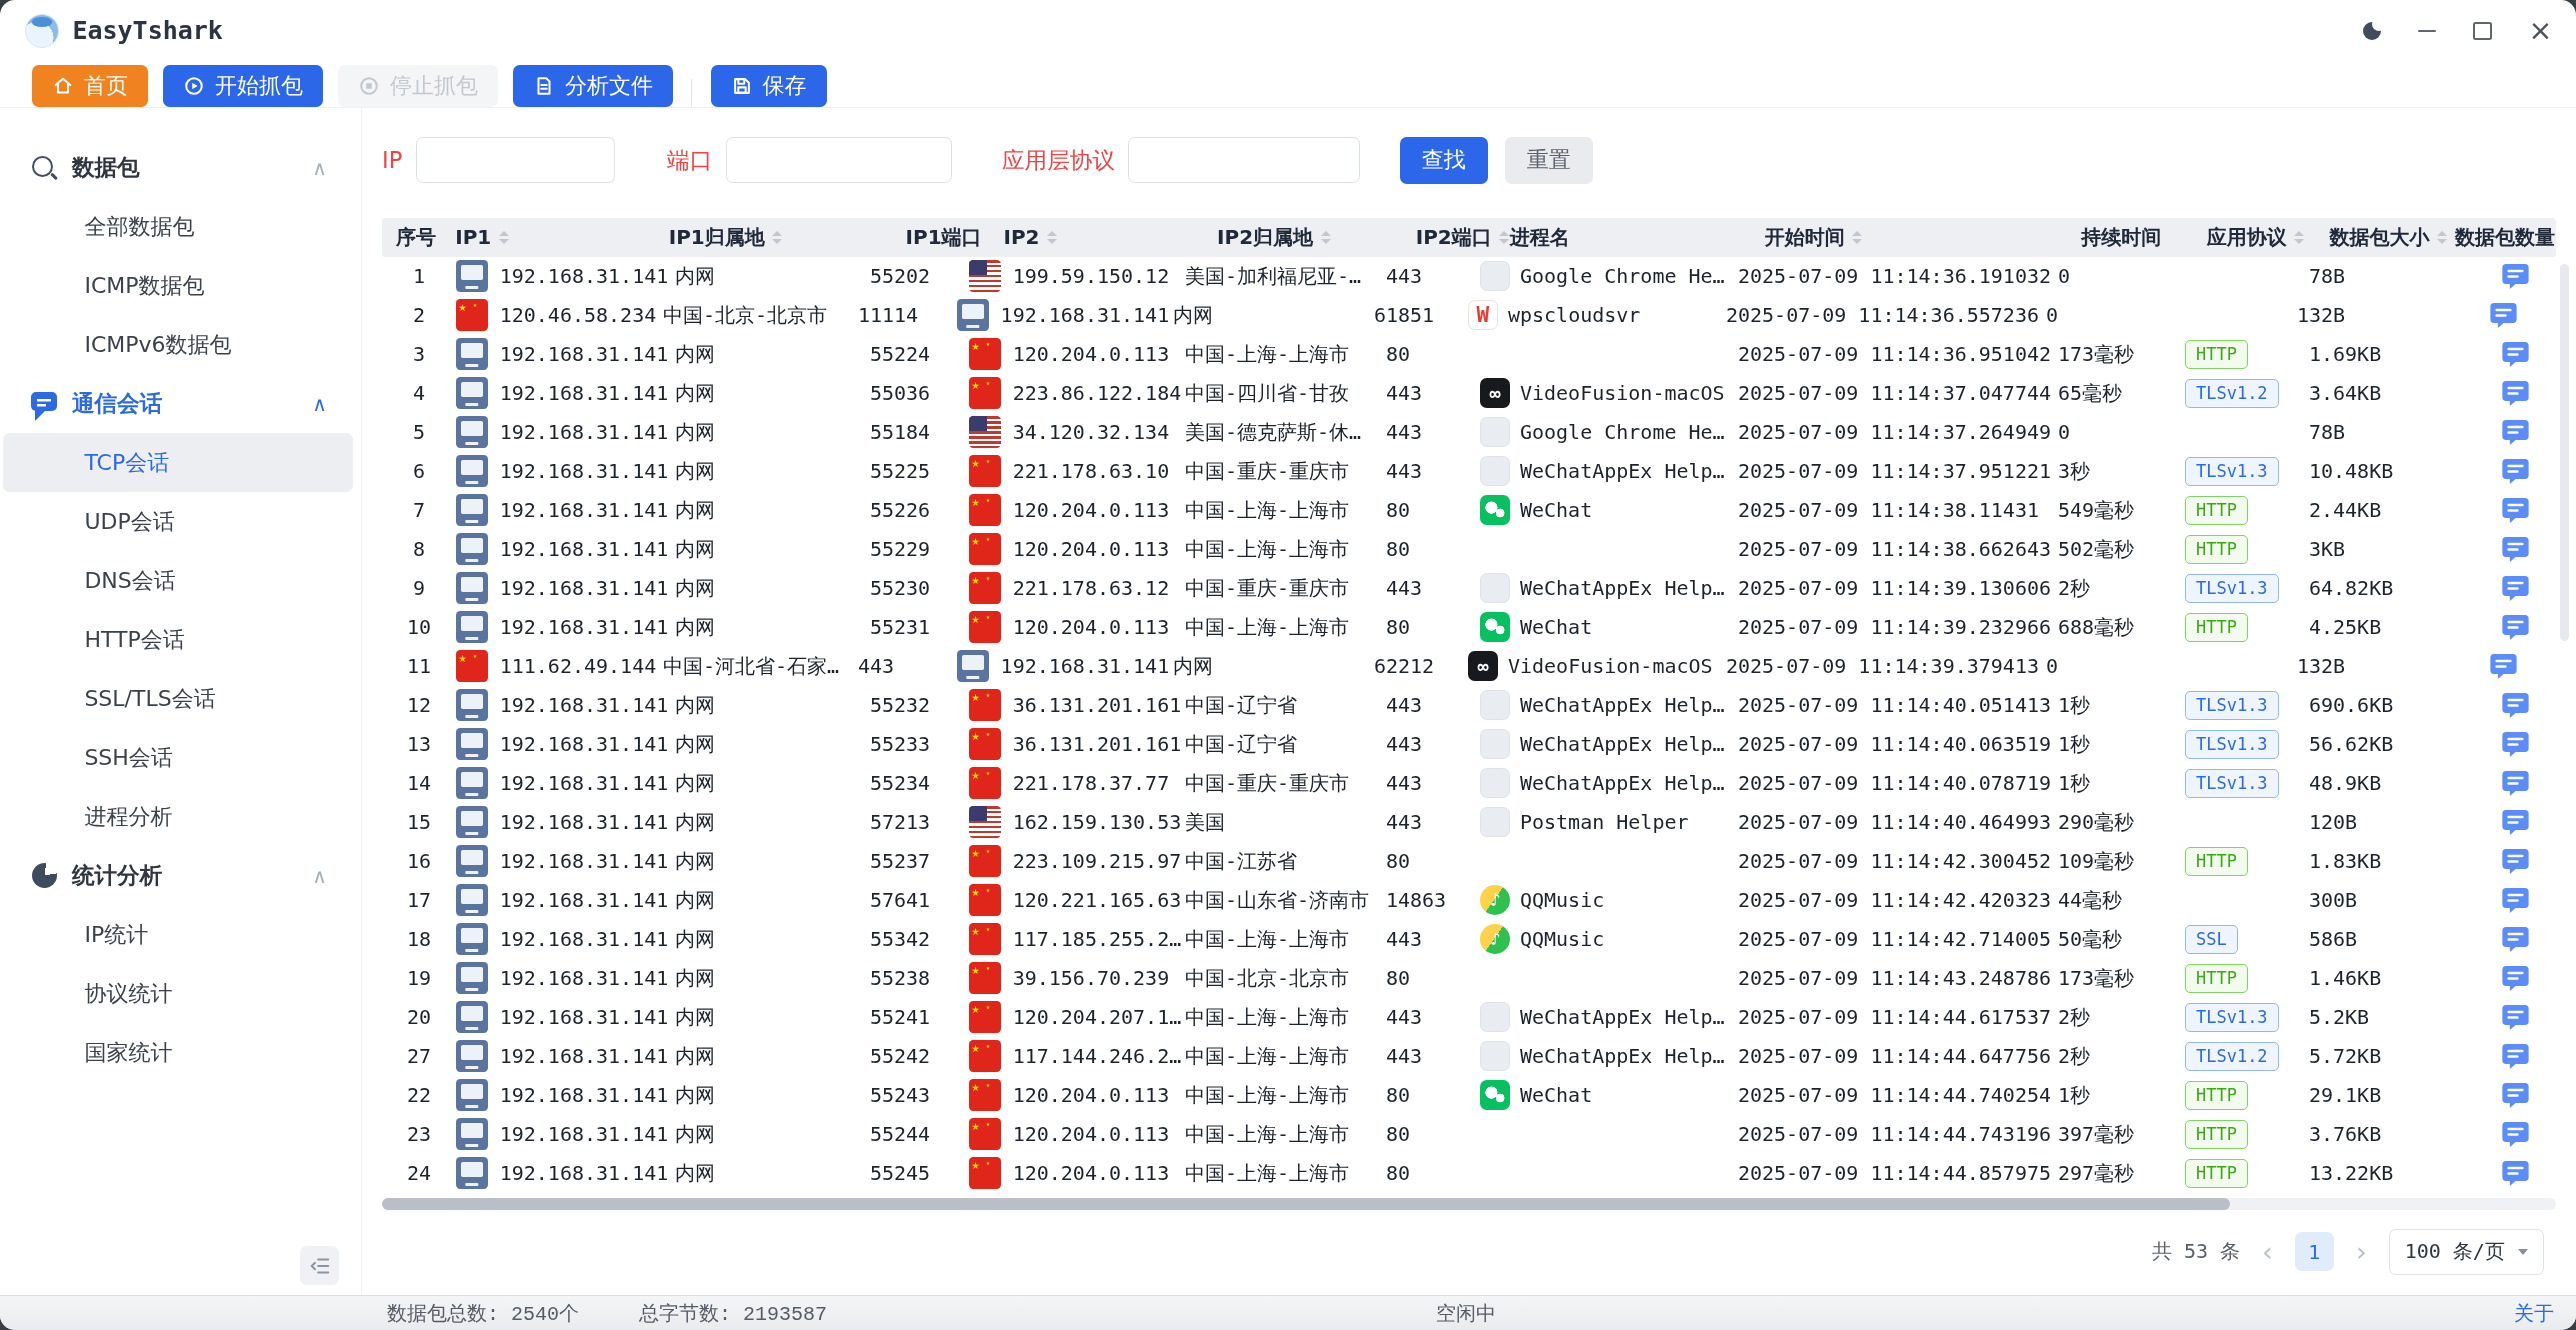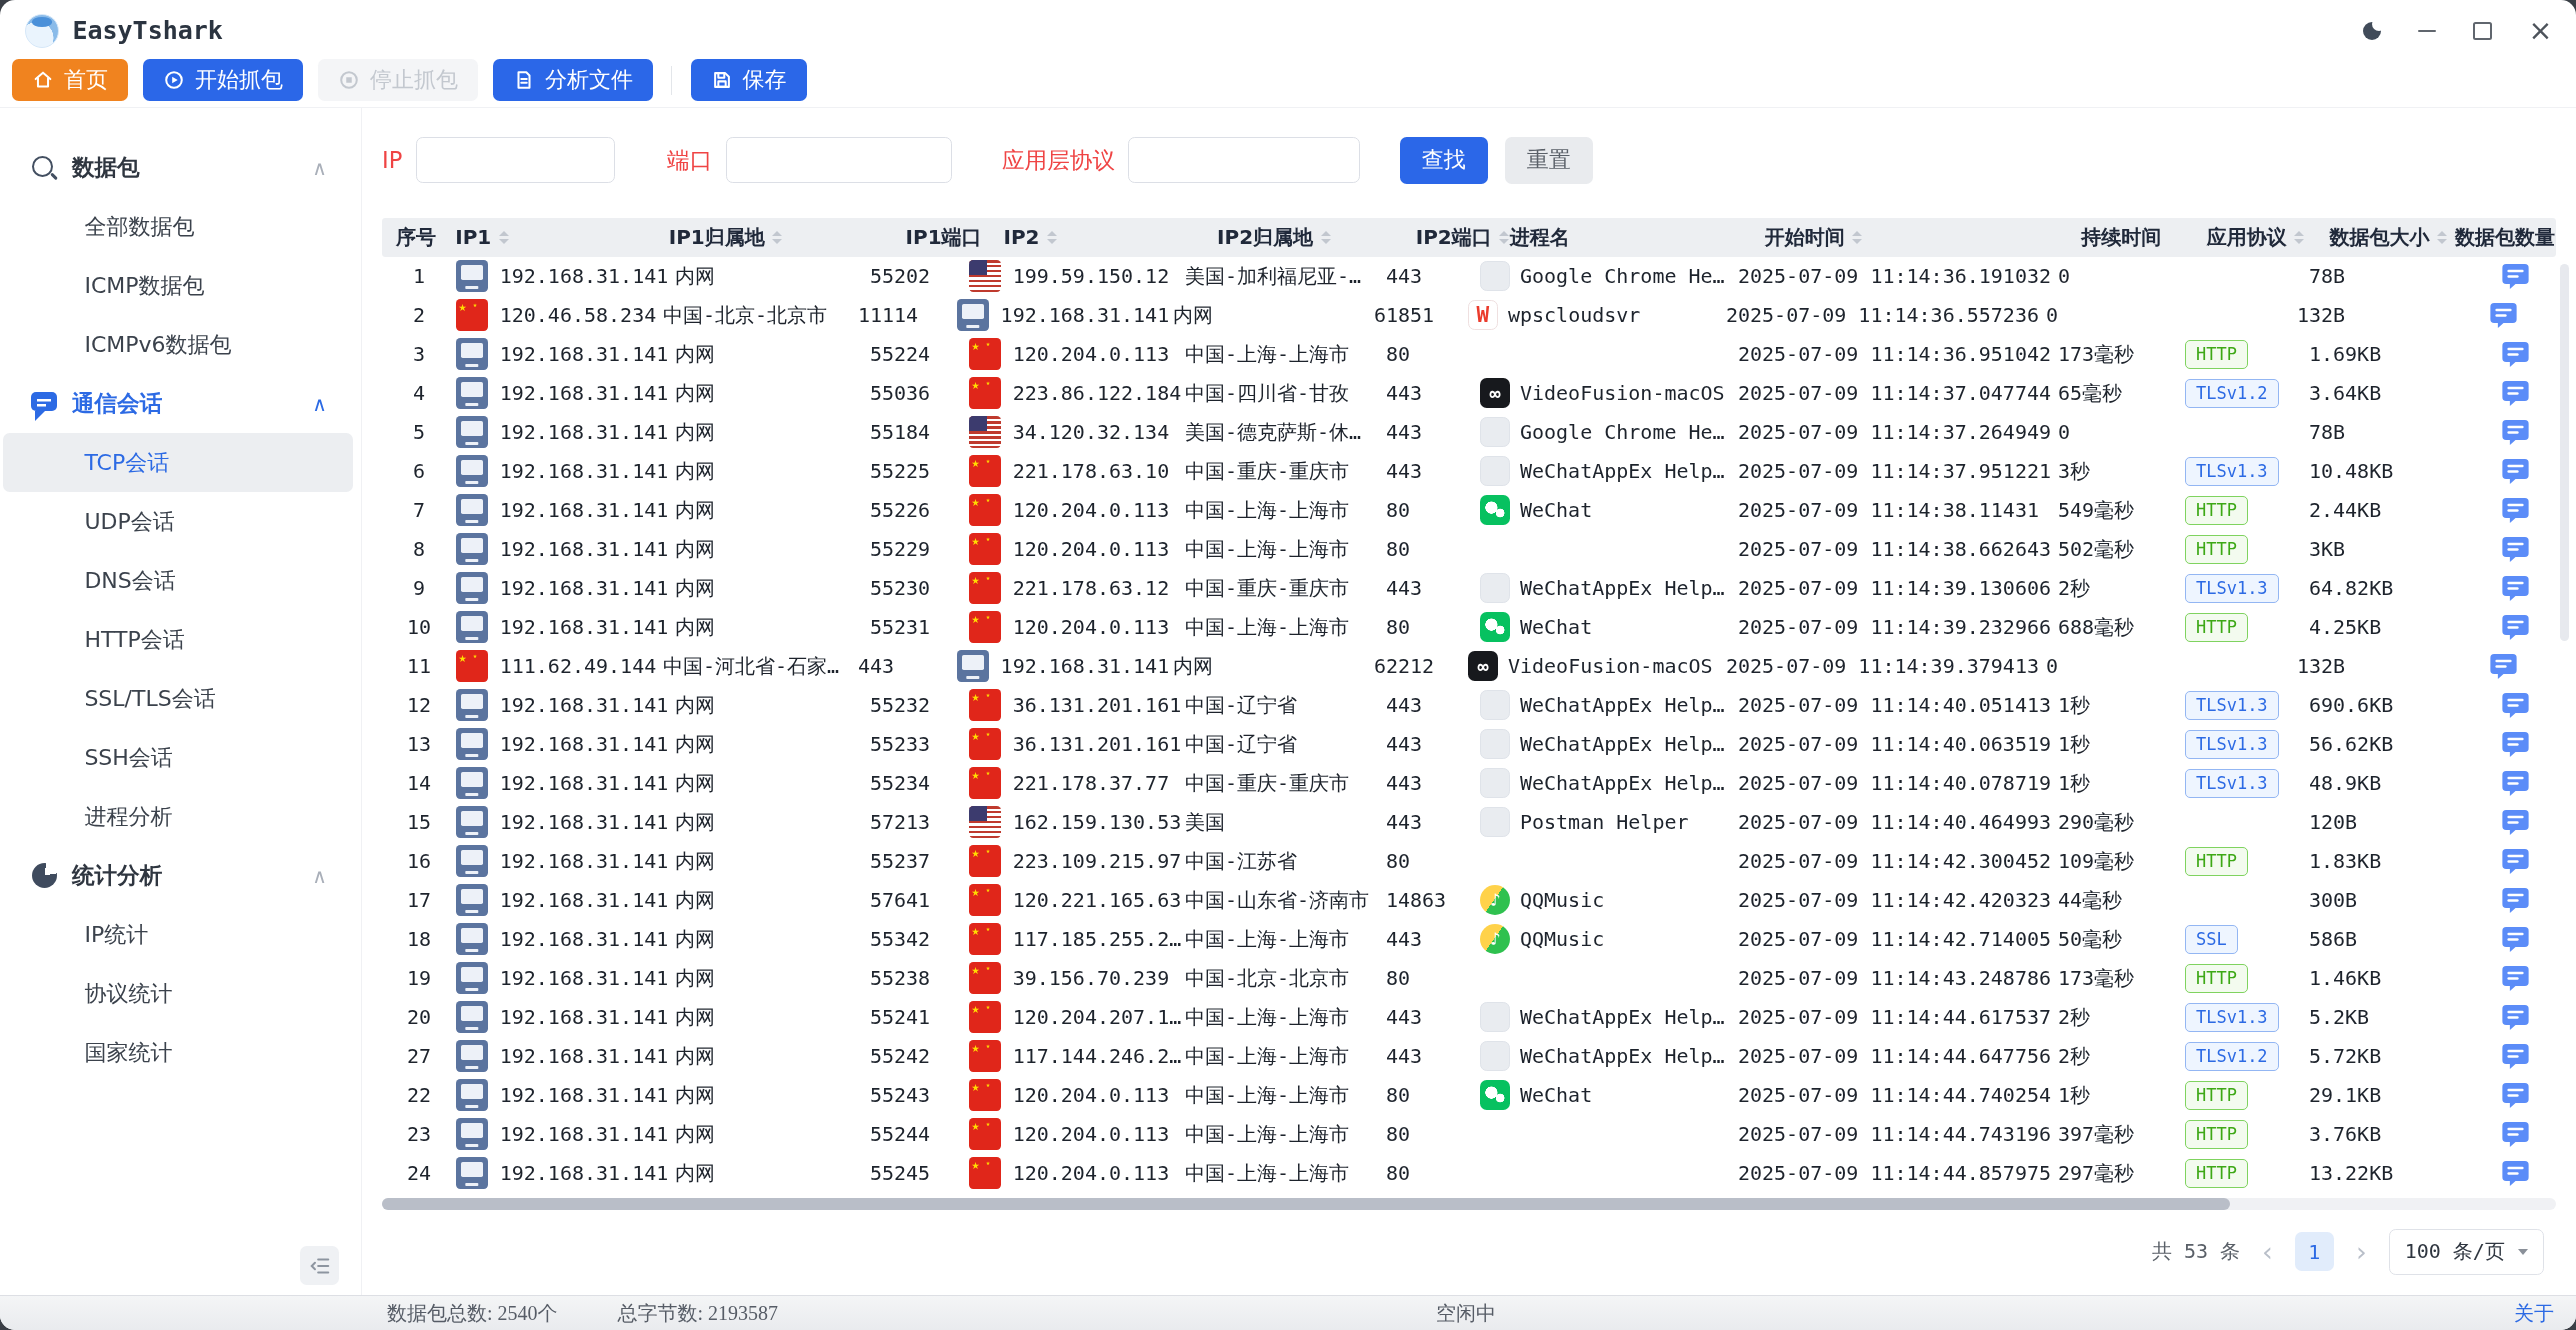--- a/index.html
+++ b/index.html
@@ -14,21 +14,21 @@
   .logo::before{content:"";position:absolute;top:2.5px;left:5.9px;width:20px;height:9.2px;border-radius:50%;background:#4a90d9;}
   .app-title{margin-left:13.4px;font-size:25px;font-weight:600;color:#2b3440;font-family:"DejaVu Sans Mono","DejaVu Sans",monospace;}
   .win-controls{margin-left:auto;display:flex;align-items:center;gap:37px;}
   .moon{width:18.4px;height:18.4px;border-radius:50%;background:#414b59;position:relative;}
   .moon::after{content:"";position:absolute;width:14.3px;height:14.3px;border-radius:50%;background:#fff;top:-5px;right:-5px;}
   .minimize{width:18.4px;height:2.5px;background:#60666e;border-radius:1.7px;}
   .maximize{width:14.3px;height:14.3px;border:2.1px solid #60666e;border-radius:2.5px;}
   .close-x{font-size:28.5px;color:#4d535b;line-height:17px;}
 
   
-  .toolbar{height:54px;display:flex;align-items:center;gap:15px;padding:0 12px;flex:none;border-bottom:0.8px solid #f0f1f4;}
+  .toolbar{height:54px;display:flex;align-items:flex-end;gap:15px;padding:0 32px;flex:none;border-bottom:0.8px solid #f0f1f4;}
   .tbtn{display:inline-flex;align-items:center;gap:10px;height:42px;padding:0 20px;border:none;border-radius:6.7px;
     font-size:22px;color:#fff;font-family:inherit;cursor:pointer;}
   .tbtn svg{flex:none;}
   .tbtn.orange{background:#f0831f;}
   .tbtn.blue{background:#2b67e8;}
   .tbtn.disabled{background:#f4f5f7;color:#c3c8cf;}
   .tsep{width:0.8px;height:28.5px;background:#e3e6ea;margin:0 3.4px;}
 
   
   .content{flex:1;display:flex;min-height:0;position:relative;}
@@ -130,21 +130,21 @@
   .pagination{margin-top:18.4px;display:flex;align-items:center;justify-content:flex-end;gap:22px;font-size:20px;color:#5a6068;flex:none;padding-right:11.7px;}
   .parrow{color:#b9bfc9;font-size:27px;cursor:pointer;line-height:17px;}
   .pcur{width:39px;height:39px;border-radius:6.7px;background:#e1ecfb;color:#2c6ae4;display:flex;align-items:center;justify-content:center;
     font-family:"DejaVu Sans Mono",monospace;cursor:pointer;}
   .psize{height:44px;border:1.7px solid #dfe2e8;border-radius:6.7px;display:flex;align-items:center;padding:0 15px;gap:13.4px;color:#2f3640;cursor:pointer;}
   .caret-down{width:0;height:0;border-left:5.9px solid transparent;border-right:5.9px solid transparent;border-top:6.7px solid #8a9099;}
 
   
   .statusbar{height:34px;flex:none;background:linear-gradient(#f4f5f6,#e9ebee);border-top:0.8px solid #dddfe4;
     display:flex;align-items:center;font-size:20px;color:#565c66;position:relative;}
-  .sb-left{margin-left:387px;display:flex;gap:60px;font-family:Liberation Serif, serif;}
+  .sb-left{margin-left:387px;display:flex;gap:60px;font-family:Liberation Mono, monospace;}
   .sb-state{position:absolute;left:1436px;}
   .sb-about{position:absolute;right:22px;color:#2c6ae4;cursor:pointer;}
 </style>
 </head>
 <body>
 
 <div class="window">
 
   <div class="titlebar">
     <span class="logo"></span>

